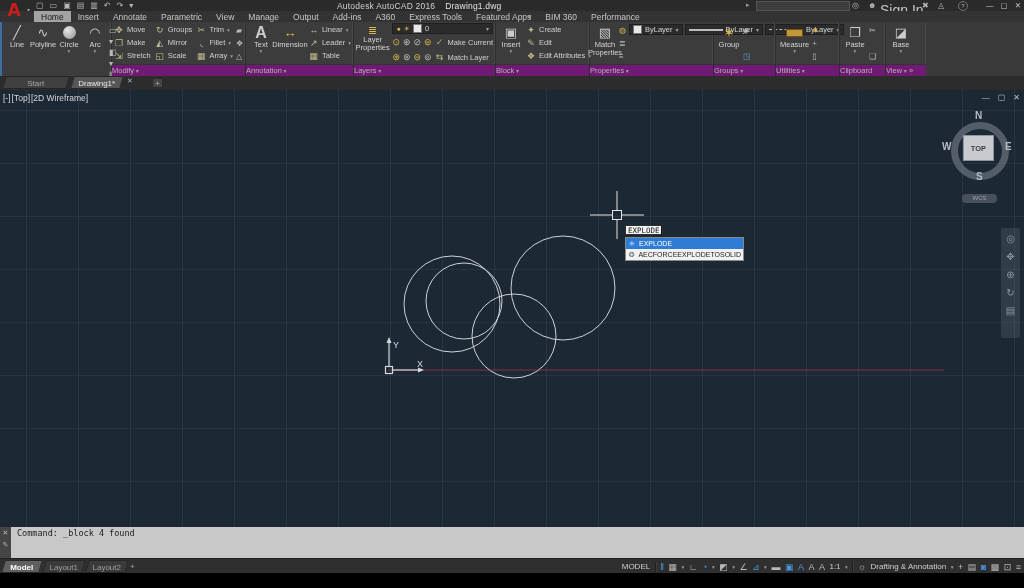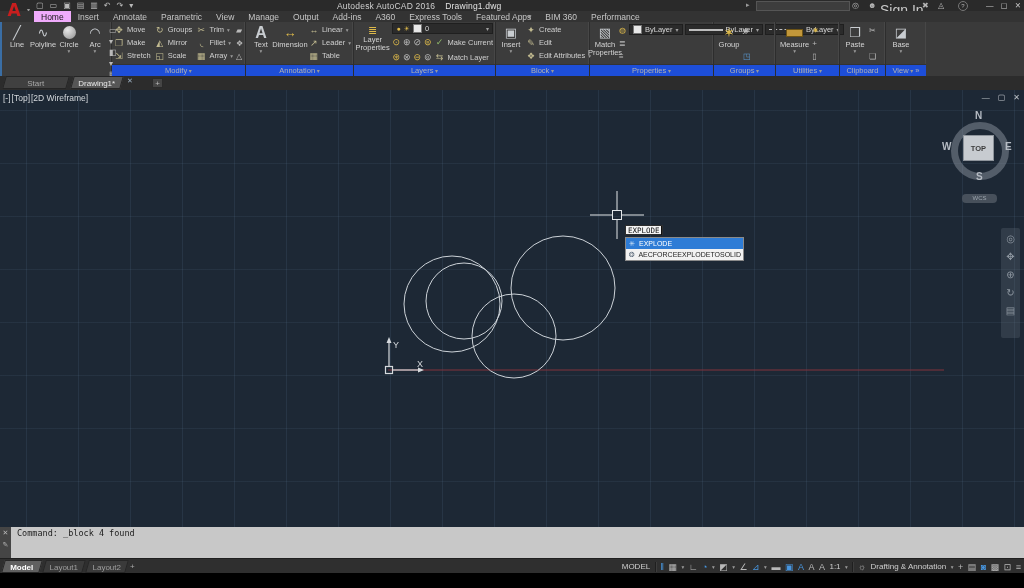--- a/index.html
+++ b/index.html
@@ -21,30 +21,30 @@
              border:1px solid #555;}
   .searchbox input{width:100%;height:100%;border:0;background:transparent;color:#8f8f8f;
              font-style:italic;font-size:7px;padding:0 2px;font-family:"Liberation Sans",sans-serif;outline:none;}
   .tb-ico{position:absolute;top:1px;font-size:8px;color:#b5b5b5;line-height:9px;}
   .signin{position:absolute;left:880px;top:1.5px;font-size:14px;color:#c9c9c9;}
   .winbtns{position:absolute;right:3px;top:1px;display:flex;gap:7px;font-size:7.5px;color:#c9c9c9;}
   
   .tabsrow{position:absolute;left:0;top:11px;width:1024px;height:11px;background:#333333;}
   .tabsrow .tabs{position:absolute;left:34px;top:0;display:flex;height:11px;align-items:center;}
   .rtab{font-size:8.5px;color:#c7c7c7;padding:0 7px;height:11px;line-height:12px;cursor:default;}
-  .rtab.active{background:#f0abfc;color:#141414;}
+  .rtab.active{background:#a3a3a3;color:#141414;}
   .tabsrow .tabend{position:absolute;left:528px;top:2px;font-size:7px;color:#9a9a9a;}
   
   .ribbon{position:absolute;left:0;top:22px;width:1024px;height:54px;background:#3c3c3c;
           border-left:2px solid #3a6ea5;box-sizing:border-box;display:flex;}
   .panel{position:relative;height:54px;border-right:1px solid #2d2d2d;box-shadow:inset -1px 0 0 #474747;
          display:flex;flex-direction:column;box-sizing:border-box;flex:0 0 auto;}
   .pbody{flex:1 1 auto;display:flex;align-items:stretch;padding:1px 2px 0 2px;}
-  .plabel{height:11px;font-size:7.5px;color:#b2b2b2;text-align:center;line-height:11px;
-          background:#1d4ed8;border-top:1px solid #333;white-space:nowrap;}
+  .plabel{height:11px;font-size:7.5px;color:#b2b2b2;text-align:left;line-height:11px;
+          background:#701a75;border-top:1px solid #333;white-space:nowrap;}
   .plabel .dd::after{content:" ▾";font-size:6px;color:#9a9a9a;}
   .bigbtn{display:flex;flex-direction:column;align-items:center;justify-content:flex-start;
           padding:1px 2px;min-width:22px;cursor:default;}
   .bigbtn .bi{height:17px;display:flex;align-items:center;justify-content:center;
           font-size:13px;color:#c9cdd1;line-height:17px;}
   .bigbtn .bl{font-size:7.5px;color:#d4d4d4;line-height:8px;text-align:center;white-space:nowrap;}
   .bigbtn .bd{font-size:5.5px;color:#9a9a9a;line-height:5px;}
   .smallbtn{display:flex;align-items:center;gap:3px;height:13px;font-size:7.5px;color:#d0d0d0;
           white-space:nowrap;cursor:default;}
   .smallbtn .si{font-size:9px;color:#c2bb90;width:10px;text-align:center;}

